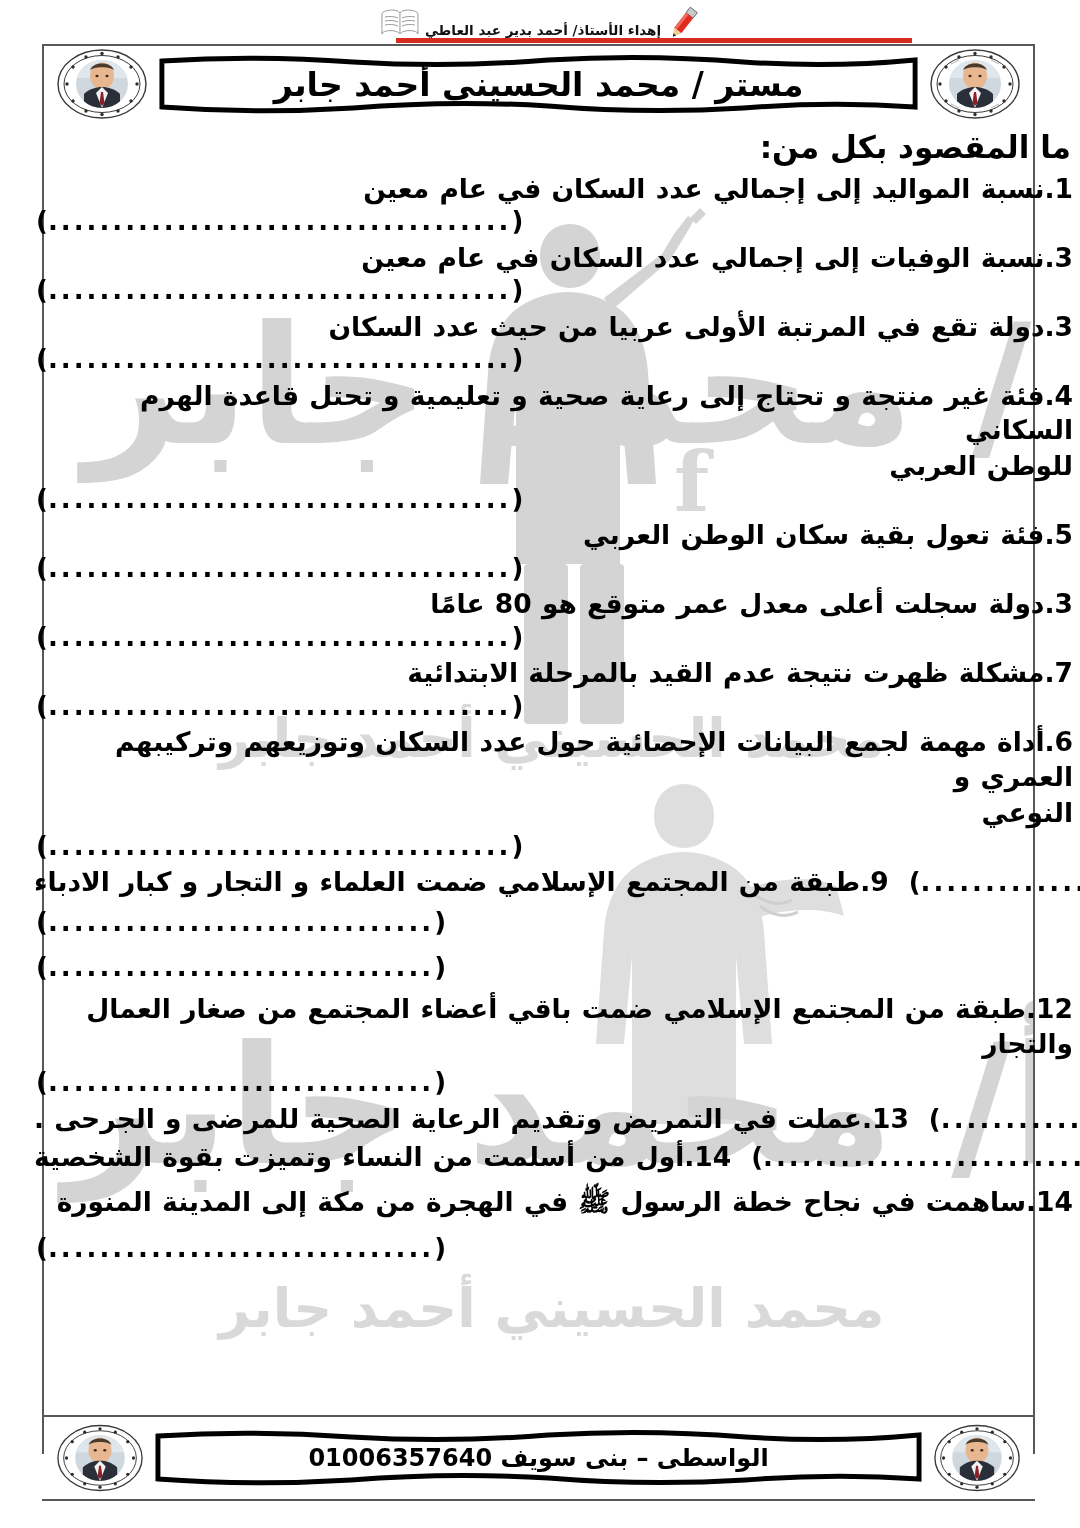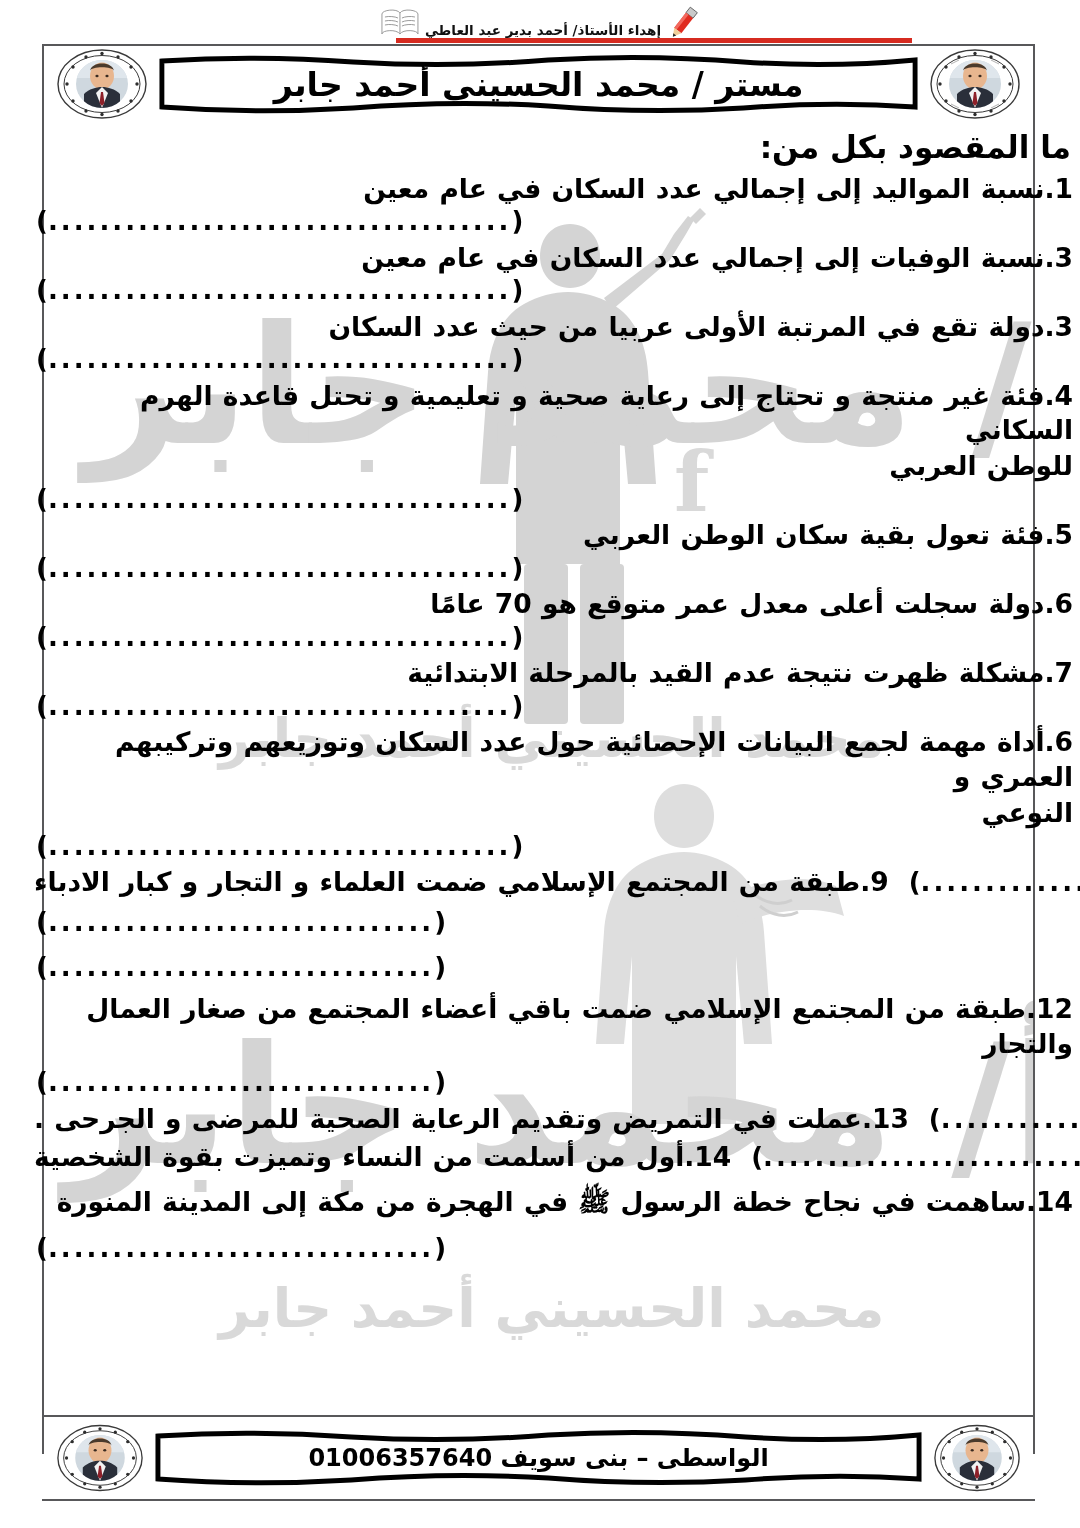--- a/index.html
+++ b/index.html
@@ -462,21 +462,21 @@
     <span class="q-text wrapline">للوطن العربي</span>
     <span class="blank-row">(<span class="dots">....................................</span>)</span>
   </div>
 
   <div class="q">
     <span class="q-text">5.فئة تعول بقية سكان الوطن العربي</span>
     <span class="blank-row">(<span class="dots">....................................</span>)</span>
   </div>
 
   <div class="q">
-    <span class="q-text">6.دولة سجلت أعلى معدل عمر متوقع هو 70 عامًا</span>
+    <span class="q-text">3.دولة سجلت أعلى معدل عمر متوقع هو 80 عامًا</span>
     <span class="blank-row">(<span class="dots">....................................</span>)</span>
   </div>
 
   <div class="q">
     <span class="q-text">7.مشكلة ظهرت نتيجة عدم القيد بالمرحلة الابتدائية</span>
     <span class="blank-row">(<span class="dots">....................................</span>)</span>
   </div>
 
   <div class="q">
     <span class="q-text">6.أداة مهمة لجمع البيانات الإحصائية حول عدد السكان وتوزيعهم وتركيبهم العمري و</span>

